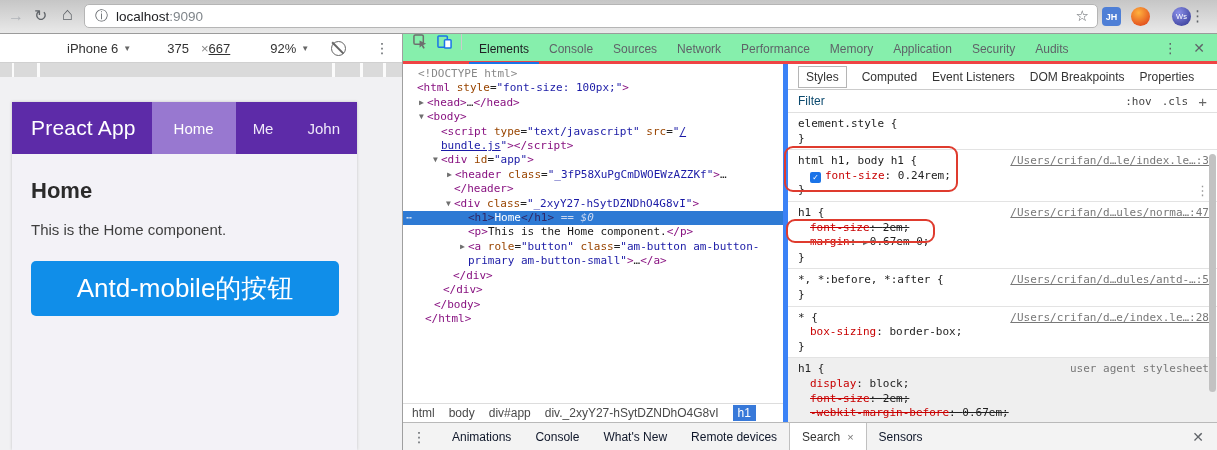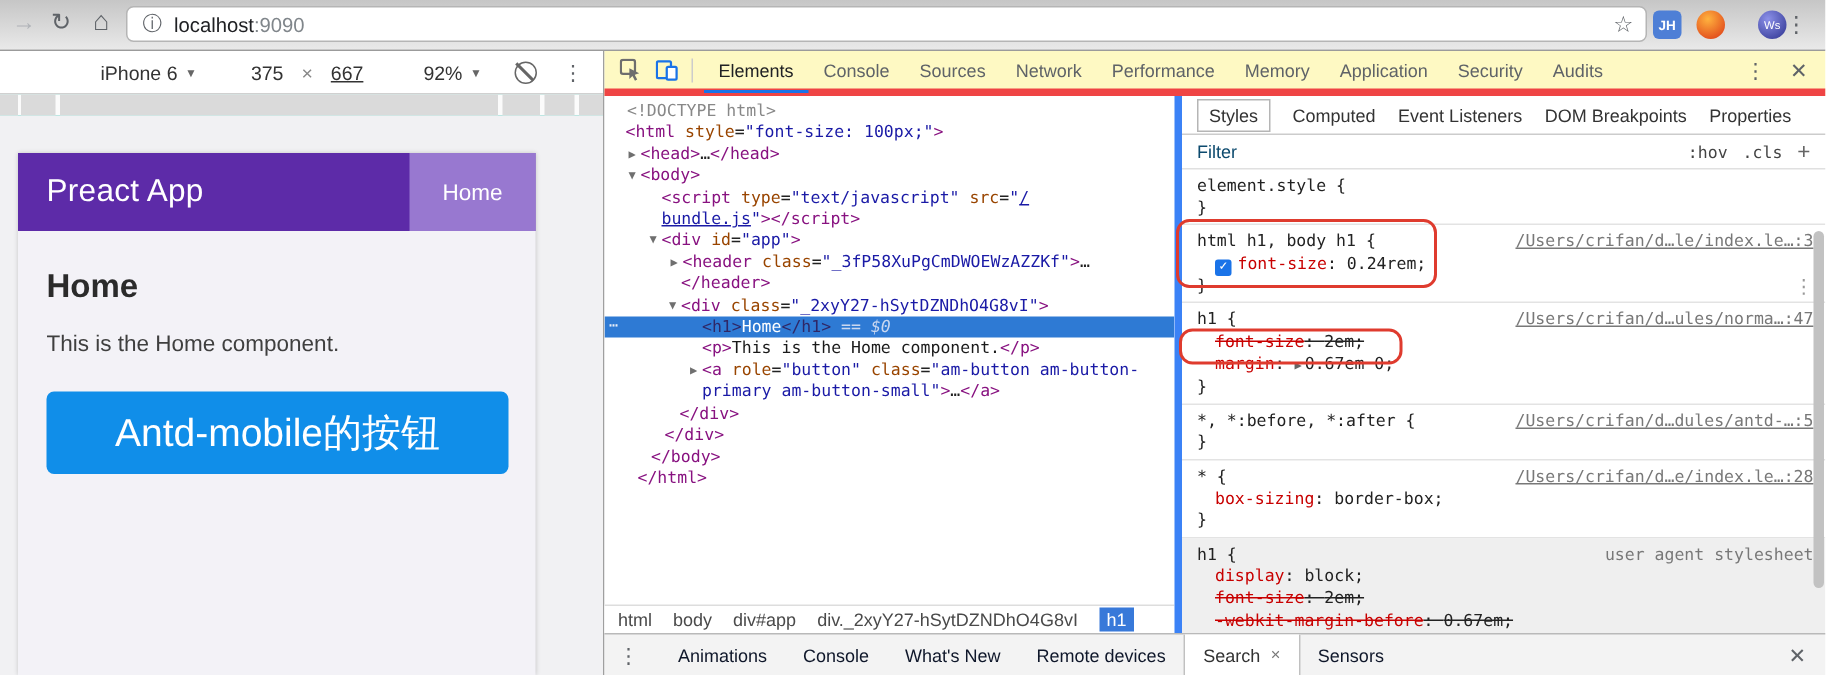--- a/index.html
+++ b/index.html
@@ -28,21 +28,21 @@
     background:radial-gradient(circle at 35% 30%,#8b90e8,#3f44a0 80%);color:#fff;font-size:7.5px;
     display:flex;align-items:center;justify-content:center;}
   .menu-dots{position:absolute;left:1190px;top:7px;font-size:15px;color:#5f6368;letter-spacing:0;}
 
   
   .viewport{position:absolute;left:0;top:34px;width:402px;height:416px;background:#14b8a6;}
   .dev-toolbar{position:absolute;left:0;top:0;width:402px;height:29px;background:#fff;
     border-bottom:1px solid #d0d0d0;display:flex;align-items:center;font-size:13px;color:#333;box-sizing:border-box;}
   .dd-caret{font-size:8px;color:#666;margin-left:5px;}
   .dt-dev{margin-left:67px;}
-  .dt-w{margin-left:36px;} .dt-x{margin-left:12px;color:#888;} .dt-h{margin-left:12px;text-decoration:underline;}
+  .dt-w{margin-left:36px;} .dt-x{margin-left:12px;color:#888;} .dt-h{text-decoration:underline;}
   .dt-z{margin-left:40px;}
   .rotate-ic{width:13px;height:13px;border:1.5px solid #666;border-radius:50%;margin-left:22px;position:relative;}
   .rotate-ic::after{content:'';position:absolute;left:-2px;top:5px;width:16px;height:1.5px;background:#666;transform:rotate(45deg);}
   .devbar-dots{position:absolute;right:13px;top:6px;font-size:14px;color:#5f6368;}
   .ruler{position:absolute;left:0;top:29px;width:402px;height:14px;background:#fbfbfb;}
   .ruler div{position:absolute;top:0;height:14px;background:#dadada;}
   .stage{position:absolute;left:0;top:43px;width:402px;height:373px;background:#f1f1f3;}
   .device-screen{position:absolute;left:12px;top:25px;width:345px;height:348px;background:#f3f2f7;
     box-shadow:0 0 3px rgba(0,0,0,.18);}
   .app-header{height:52px;background:var(--purple,#5d2ba8);display:flex;align-items:center;}
@@ -52,22 +52,22 @@
   .app-nav .nav-item.active{background:var(--purple-active,#9878d0);padding:0 22px;color:#fff;}
   .app-body{padding:3px 18px 0 19px;}
   .app-h1{font-size:22px;font-weight:bold;color:#2b2b2b;margin-top:21px;}
   .app-p{font-size:15px;color:#3f3f3f;margin-top:17px;}
   .app-btn{margin-top:23px;height:55px;background:var(--button-blue,#108ee9);border-radius:5px;color:#fff;
     font-size:26px;display:flex;align-items:center;justify-content:center;cursor:pointer;}
 
   
   .devtools{position:absolute;left:402px;top:34px;width:815px;height:416px;background:#fff;
     border-left:1px solid #9f9f9f;box-sizing:border-box;}
-  .dt-tabbar{position:absolute;left:0;top:0;right:0;height:30px;background:#fef9c3;
-    border-bottom:5px solid #ef4444;display:flex;align-items:center;box-sizing:border-box;}
+  .dt-tabbar{position:absolute;left:0;top:0;right:0;height:30px;background:#86efac;
+    border-bottom:3px solid #ef4444;display:flex;box-sizing:border-box;}
   .insp-ic{margin-left:10px;width:15px;height:15px;}
   .devmode-ic{margin-left:9px;width:15px;height:15px;}
   .tb-sep{width:1px;height:16px;background:#ccc;margin:0 7px 0 9px;}
   .dt-tab{padding:0 10px;font-size:12px;color:#5f6368;height:30px;display:flex;align-items:center;cursor:pointer;box-sizing:border-box;}
   .dt-tab.active{color:#202124;box-shadow:inset 0 -2px 0 var(--accent,#1a73e8);}
   .tabbar-right{margin-left:auto;display:flex;align-items:center;gap:16px;margin-right:12px;}
   .gray-glyph{color:#5f6368;font-size:14px;}
 
   .dt-body{position:absolute;left:0;top:30px;right:0;bottom:28px;display:flex;}
   .elements-panel{width:380px;position:relative;background:#fff;}
@@ -168,20 +168,22 @@
       <div style="left:335px;width:25px;"></div>
       <div style="left:363px;width:20px;"></div>
       <div style="left:386px;width:16px;"></div>
     </div>
     <div class="stage">
       <div class="device-screen">
         <div class="app-header">
           <span class="app-title">Preact App</span>
           <div class="app-nav" id="app-nav">
               <div class="nav-item active">Home</div>
+              <div class="nav-item">Me</div>
+              <div class="nav-item">John</div>
             </div>
         </div>
         <div class="app-body">
           <div class="app-h1">Home</div>
           <div class="app-p">This is the Home component.</div>
           <div class="app-btn">Antd-mobile的按钮</div>
         </div>
       </div>
     </div>
   </div>

